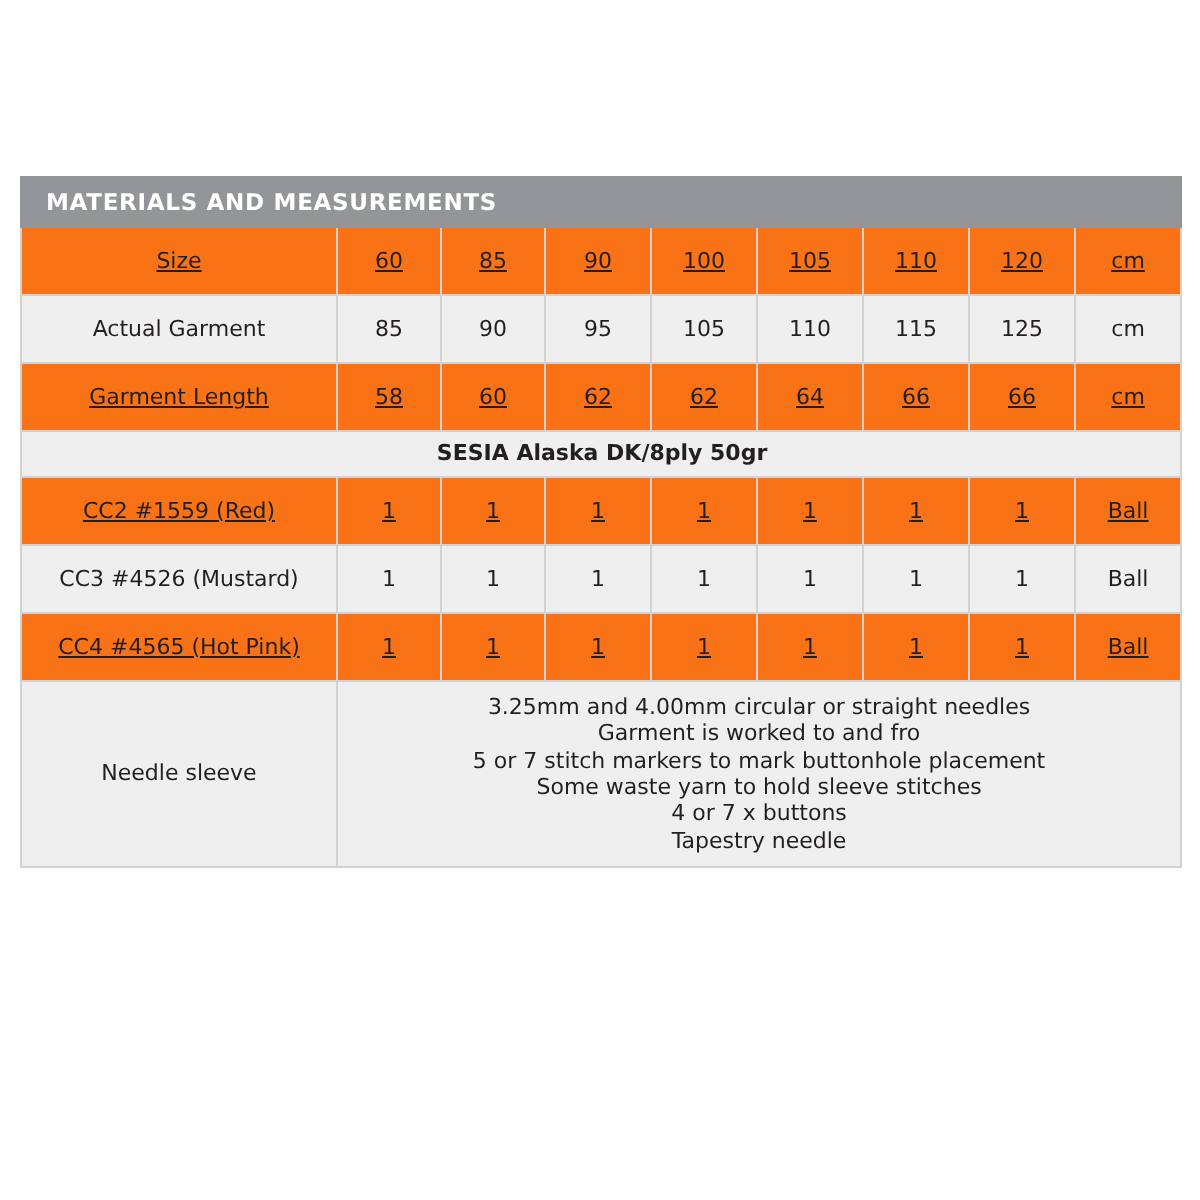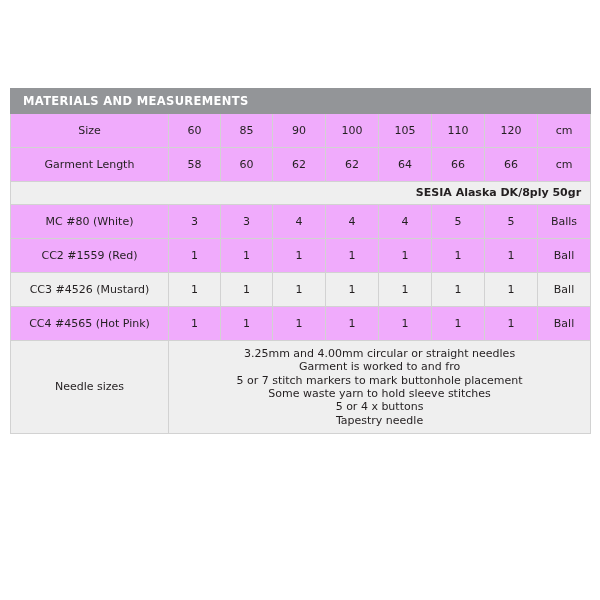--- a/index.html
+++ b/index.html
@@ -58,30 +58,30 @@
   td.label {
     text-align: left;
     font-weight: bold;
     font-size: 11px;
     padding-left: 10px;
   }
 
   
   tr.section td {
     background: #efefef;
-    text-align: right;
+    text-align: center;
     font-weight: bold;
     padding-left: 10px;
     height: 22px;
     font-size: 11px;
   }
 
   
   tr.shade td { background: #efefef; }
-  tr.plain td { background: #f0abfc; }
+  tr.plain td { background: #f97316; text-decoration: underline; }
 
   tr.datarow td { height: 33px; }
 
   
   td.notes {
     text-align: left;
     padding: 8px 9px 9px 10px;
     line-height: 1.33;
     font-size: 11px;
   }
@@ -122,48 +122,48 @@
         <td>60</td>
         <td>85</td>
         <td>90</td>
         <td>100</td>
         <td>105</td>
         <td>110</td>
         <td>120</td>
         <td>cm</td>
       </tr>
 
+      <tr class="datarow shade">
+        <td class="label">Actual Garment</td>
+        <td>85</td>
+        <td>90</td>
+        <td>95</td>
+        <td>105</td>
+        <td>110</td>
+        <td>115</td>
+        <td>125</td>
+        <td>cm</td>
+      </tr>
 
       <tr class="datarow plain">
         <td class="label">Garment Length</td>
         <td>58</td>
         <td>60</td>
         <td>62</td>
         <td>62</td>
         <td>64</td>
         <td>66</td>
         <td>66</td>
         <td>cm</td>
       </tr>
 
       <tr class="section">
         <td colspan="9">SESIA Alaska DK/8ply 50gr</td>
       </tr>
 
-      <tr class="datarow plain">
-        <td class="label">MC #80 (White)</td>
-        <td>3</td>
-        <td>3</td>
-        <td>4</td>
-        <td>4</td>
-        <td>4</td>
-        <td>5</td>
-        <td>5</td>
-        <td>Balls</td>
-      </tr>
 
 
       <tr class="datarow plain">
         <td class="label">CC2 #1559 (Red)</td>
         <td>1</td>
         <td>1</td>
         <td>1</td>
         <td>1</td>
         <td>1</td>
         <td>1</td>
@@ -189,27 +189,27 @@
         <td>1</td>
         <td>1</td>
         <td>1</td>
         <td>1</td>
         <td>1</td>
         <td>1</td>
         <td>Ball</td>
       </tr>
 
       <tr class="tall shade">
-        <td class="label">Needle sizes</td>
+        <td class="label">Needle sleeve</td>
         <td class="notes" colspan="8">
           <div>3.25mm and 4.00mm circular or straight needles</div>
           <div>Garment is worked to and fro</div>
           <div>5 or 7 stitch markers to mark buttonhole placement</div>
           <div>Some waste yarn to hold sleeve stitches</div>
-          <div>5 or 4 x buttons</div>
+          <div>4 or 7 x buttons</div>
           <div>Tapestry needle</div>
         </td>
       </tr>
 
 
     </tbody>
   </table>
 </div>
 
 </body></html>

